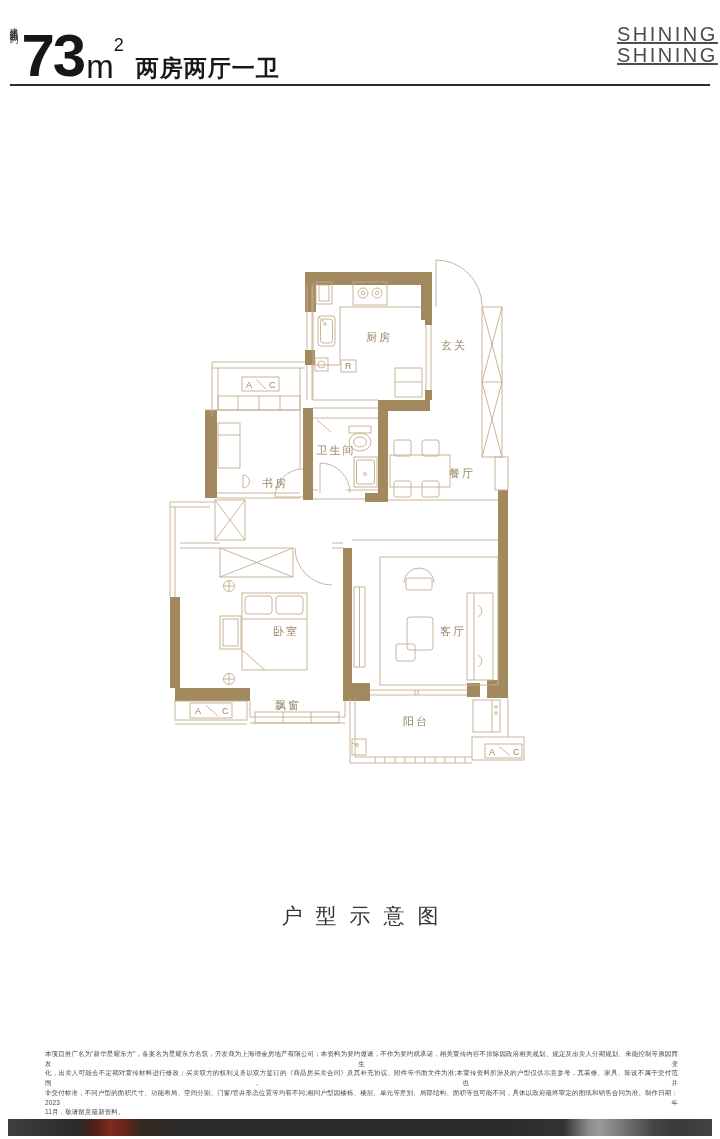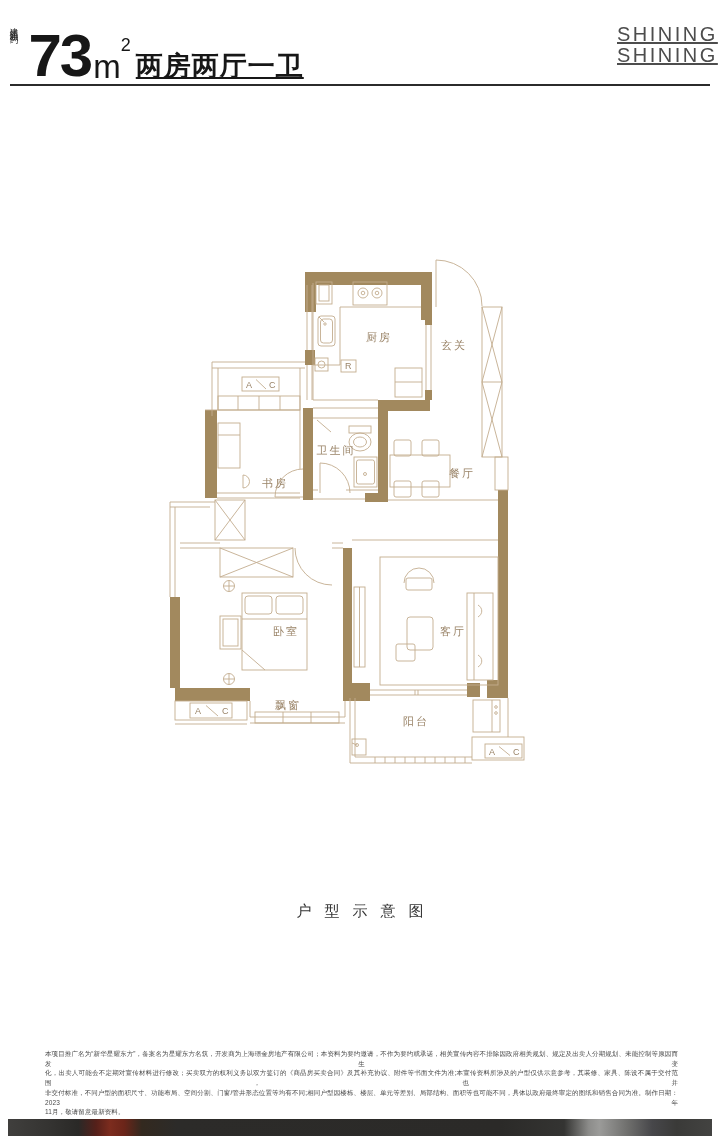--- a/index.html
+++ b/index.html
@@ -3,40 +3,40 @@
 <meta charset="utf-8">
 <style>
   html,body{margin:0;padding:0;background:#ffffff;}
   .page{position:relative;width:720px;height:1139px;background:#ffffff;overflow:hidden;
         font-family:"Liberation Sans",sans-serif;}
 
   
   .title-row{position:absolute;left:10px;top:20px;height:60px;display:flex;align-items:flex-end;}
   .v-label{writing-mode:vertical-rl;font-size:8.5px;letter-spacing:2px;color:#222;
            height:56px;margin-bottom:3px;line-height:1;}
-  .big-num{font-size:60px;line-height:0.78;font-weight:600;color:#171717;margin-left:10px;letter-spacing:-2px;}
+  .big-num{font-size:60px;line-height:0.78;font-weight:600;color:#171717;margin-left:3px;letter-spacing:-2px;}
   .unit{font-size:33px;line-height:0.8;font-weight:500;color:#171717;margin-left:2px;}
   .unit-sup{font-size:18px;line-height:1;font-weight:500;color:#171717;margin-bottom:26px;}
-  .cjk-title{font-size:27px;line-height:0.95;font-weight:700;color:#171717;margin-left:5px;letter-spacing:1px;text-decoration:underline;}
+  .cjk-title{font-size:23px;line-height:0.95;font-weight:700;color:#171717;margin-left:12px;letter-spacing:1px;}
   .head-rule{position:absolute;left:10px;right:10px;top:84px;border-top:2px solid #2b2b2b;}
   .brand{position:absolute;left:617px;top:24px;font-size:20px;letter-spacing:2.5px;
          color:#4d4d4d;line-height:21px;font-weight:400;text-decoration:underline;}
 
   
   .plan{position:absolute;left:165px;top:250px;width:380px;height:550px;}
   .fp-wall{fill:#a2895e;stroke:none;}
   .fp-ln{fill:none;stroke:#c3ad8e;stroke-width:0.9;}
   .fp-furn{fill:none;stroke:#c3ad8e;stroke-width:0.9;}
   .fp-room{font-family:"Liberation Sans",sans-serif;font-size:11px;letter-spacing:2px;
            fill:#9a8468;text-anchor:middle;}
   .fp-marker{font-family:"Liberation Sans",sans-serif;font-size:9px;fill:#9a8468;}
 
   
   .caption{position:absolute;left:0;right:0;top:902px;text-align:center;
-           font-size:15px;letter-spacing:13px;padding-left:13px;color:#333;font-weight:500;}
+           font-size:21px;letter-spacing:13px;padding-left:13px;color:#333;font-weight:500;}
 
   
   .disclaimer{position:absolute;left:45px;top:1049px;width:633px;
               font-size:6.5px;line-height:9.7px;color:#4a4a4a;letter-spacing:0.1px;}
   .disclaimer .just{text-align:justify;text-align-last:justify;}
 
   
   .footer-strip{position:absolute;left:8px;top:1119px;width:704px;height:17px;
     background:linear-gradient(90deg,
       #403f3d 0%, #343331 6%, #2a2927 10%, #55201a 12.5%, #7c2c1e 14.5%,

